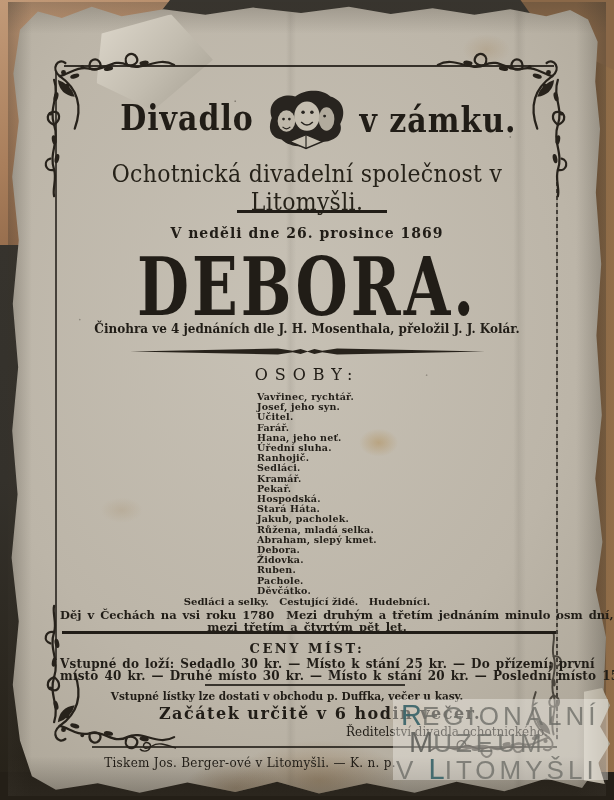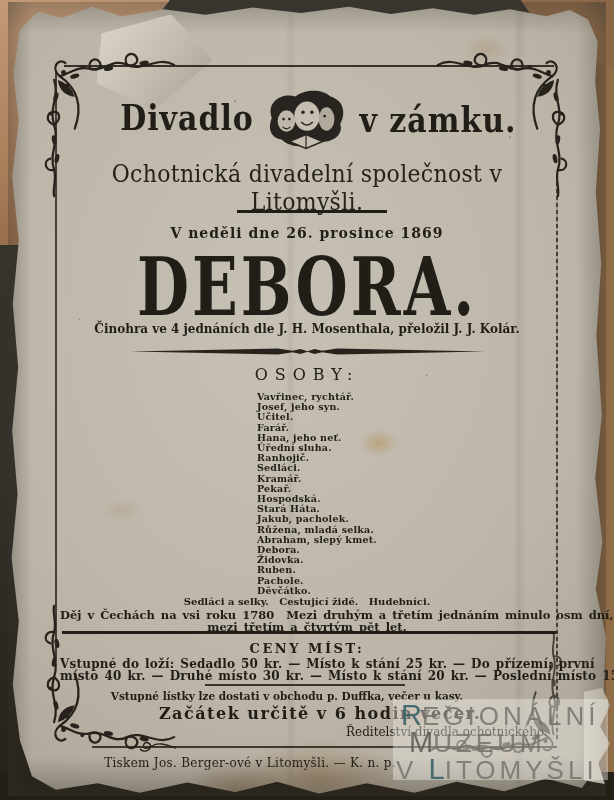--- a/index.html
+++ b/index.html
@@ -227,21 +227,21 @@
 
   <div class="abs z4 extras center" style="left:60px;top:596px;width:494px">Sedláci a selky.   Cestující židé.   Hudebníci.</div>
 
   <div class="abs z4 setting center" style="left:60px;top:608px;width:494px">Děj v Čechách na vsi roku 1780  Mezi druhým a třetím jednáním minulo osm dní,</div>
   <div class="abs z4 setting center" style="left:60px;top:620px;width:494px">mezi třetím a čtvrtým pět let.</div>
 
   <div class="abs z4 rule-thick"></div>
 
   <div class="abs z4 ceny center" style="left:60px;top:641px;width:494px">CENY MÍST:</div>
 
-  <div class="abs z4 prices center" style="left:60px;top:657px;width:494px">Vstupné do loží: Sedadlo 50 kr. — Místo k stání 25 kr. — Do přízemí: první</div>
+  <div class="abs z4 prices center" style="left:60px;top:657px;width:494px">Vstupné do loží: Sedadlo 30 kr. — Místo k stání 25 kr. — Do přízemí: první</div>
   <div class="abs z4 prices center" style="left:60px;top:669px;width:494px">místo 40 kr. — Druhé místo 30 kr. — Místo k stání 20 kr. — Poslední místo 15 kr.</div>
 
   <div class="abs z4 rule-mid"></div>
 
   <div class="abs z4 tickets center" style="left:60px;top:690px;width:454px">Vstupné lístky lze dostati v obchodu p. Duffka, večer u kasy.</div>
 
   <div class="abs z4 start center" style="left:60px;top:704px;width:520px">Začátek určitě v 6 hodin večer.</div>
 
   <div class="abs z4 signature" style="left:346px;top:725px">Ředitelství divadla ochotnického.</div>
 

